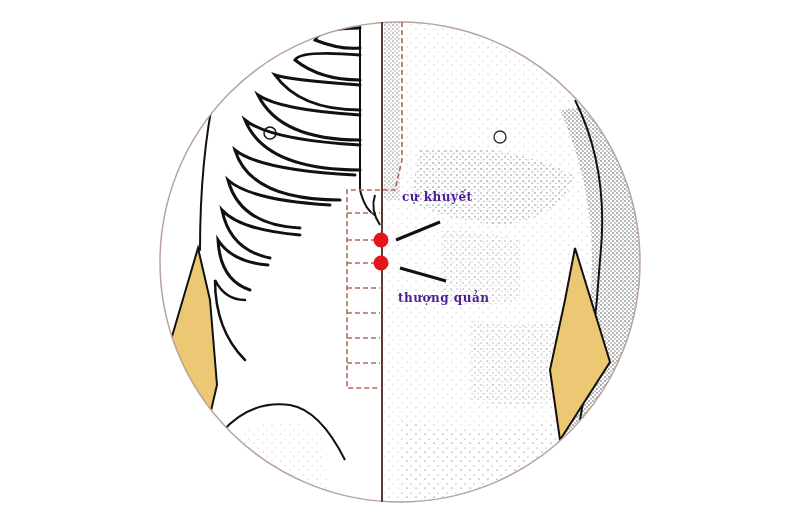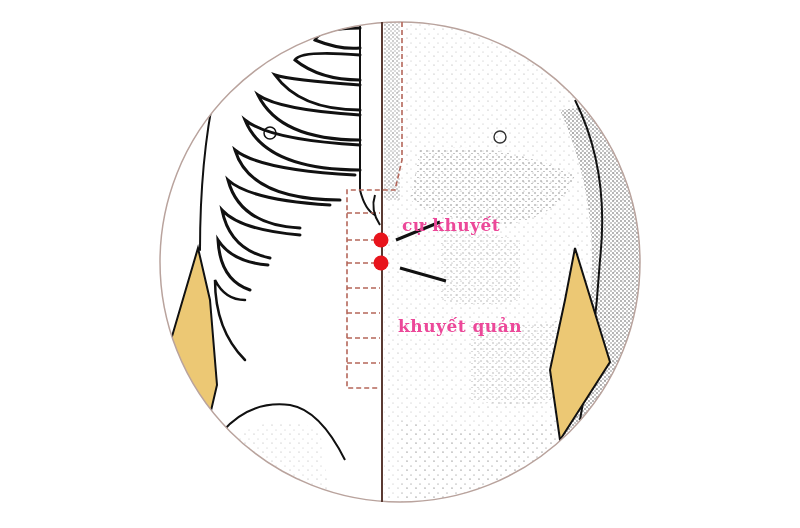--- a/index.html
+++ b/index.html
@@ -1,27 +1,26 @@
 <!DOCTYPE html>
 <html><head>
   <meta charset="utf-8">
   <style>
     html, body { margin: 0; padding: 0; background: #ffffff; }
     body { width: 800px; height: 528px; position: relative; overflow: hidden;
            font-family: "DejaVu Serif", serif; }
     #stage { position: absolute; left: 0; top: 0; width: 800px; height: 528px; }
     .label {
       position: absolute;
-      color: #ec4899;
+      color: #4c1d95;
       font-family: "DejaVu Serif", serif;
       font-weight: bold;
-      font-size: 17px;
+      font-size: 12px;
       letter-spacing: 0.5px;
       white-space: nowrap;
-      margin-top: 25px;
     }
     #label-cu-khuyet { left: 402px; top: 190px; }
     #label-thuong-quan { left: 398px; top: 291px; }
   </style>
 </head>
 <body>
 
 <div id="stage">
   <svg width="800" height="528" viewBox="0 0 800 528" xmlns="http://www.w3.org/2000/svg">
     <defs>
@@ -99,14 +98,14 @@
     <path d="M375 195 Q370 210 380 225" fill="none" stroke="#111" stroke-width="2"></path>
 
     <line x1="396" y1="240" x2="440" y2="222" stroke="#111" stroke-width="3"></line>
     <line x1="400" y1="268" x2="446" y2="281" stroke="#111" stroke-width="3"></line>
 
     <circle cx="381" cy="240" r="7.5" fill="#e8141c"></circle>
     <circle cx="381" cy="263" r="7.5" fill="#e8141c"></circle>
   </svg>
 
   <div class="label" id="label-cu-khuyet">cự khuyết</div>
-  <div class="label" id="label-thuong-quan">khuyết quản</div>
+  <div class="label" id="label-thuong-quan">thượng quản</div>
 </div>
 
 </body></html>

